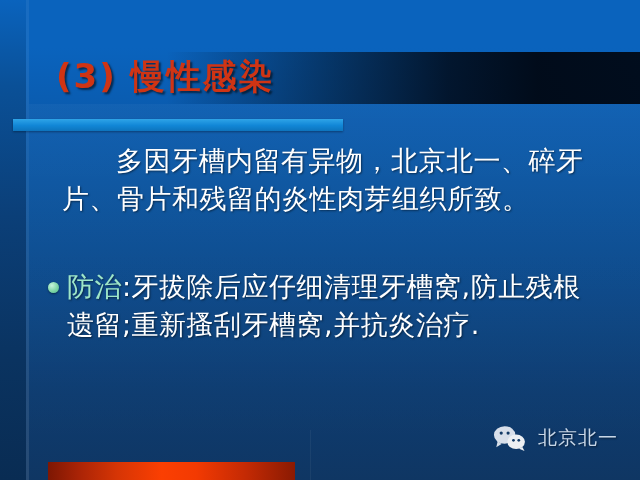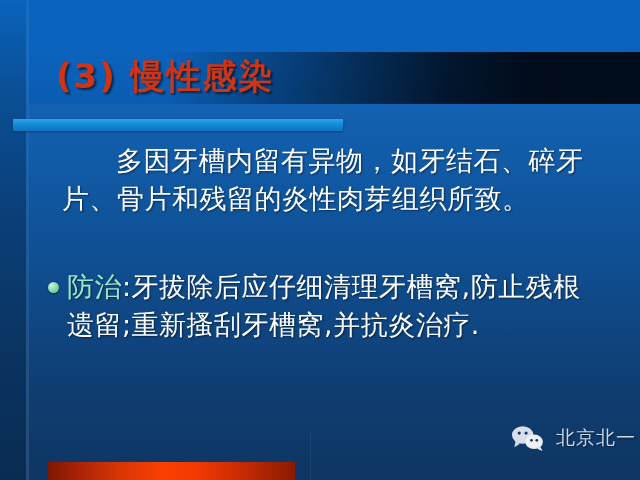--- a/index.html
+++ b/index.html
@@ -140,21 +140,21 @@
     text-shadow: 1px 1px 2px rgba(0,0,0,0.5);
     letter-spacing: 0.5px;
   }
   .kw {
     color: #9ee6c8;
   }
 
   
   .watermark {
     position: absolute;
-    right: 4px; top: 425px;
+    right: 22px; top: 425px;
     display: flex;
     align-items: flex-end;
     gap: 11px;
     opacity: 0.92;
   }
   .wm-logo { width: 34px; height: 26px; display: block; }
   .wm-text {
     color: #d7e4f2;
     font-size: 19px;
     letter-spacing: 1px;
@@ -186,21 +186,21 @@
   <div class="bg-left-strip"></div>
   <div class="bg-left-strip2"></div>
   <div class="bg-band"></div>
   <div class="bg-panel"></div>
   <div class="bg-seam"></div>
 
   <div class="title">(3) 慢性感染</div>
 
   <div class="title-rule"></div>
 
-  <div class="para">多因牙槽内留有异物，如牙结石、碎牙片、骨片和残留的炎性肉芽组织所致。</div>
+  <div class="para">多因牙槽内留有异物，北京北一、碎牙片、骨片和残留的炎性肉芽组织所致。</div>
 
   <div class="bullet-block">
     <div class="bullet-row">
       <span class="bullet-dot"></span>
       <span class="bullet-text"><span class="kw">防治</span><span>:牙拔除后应仔细清理牙槽窝,防止残根遗留;重新搔刮牙槽窝,并抗炎治疗.</span></span>
     </div>
   </div>
 
   <div class="watermark">
     <svg class="wm-logo" viewBox="0 0 44 34">

